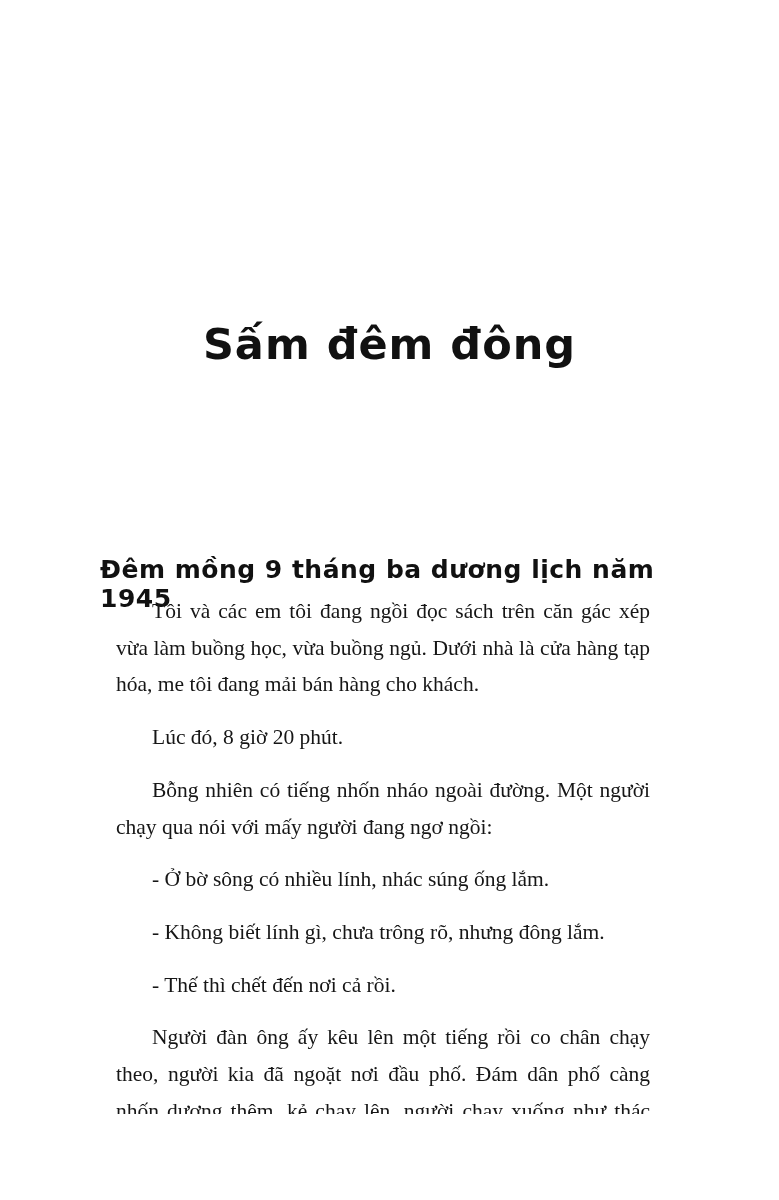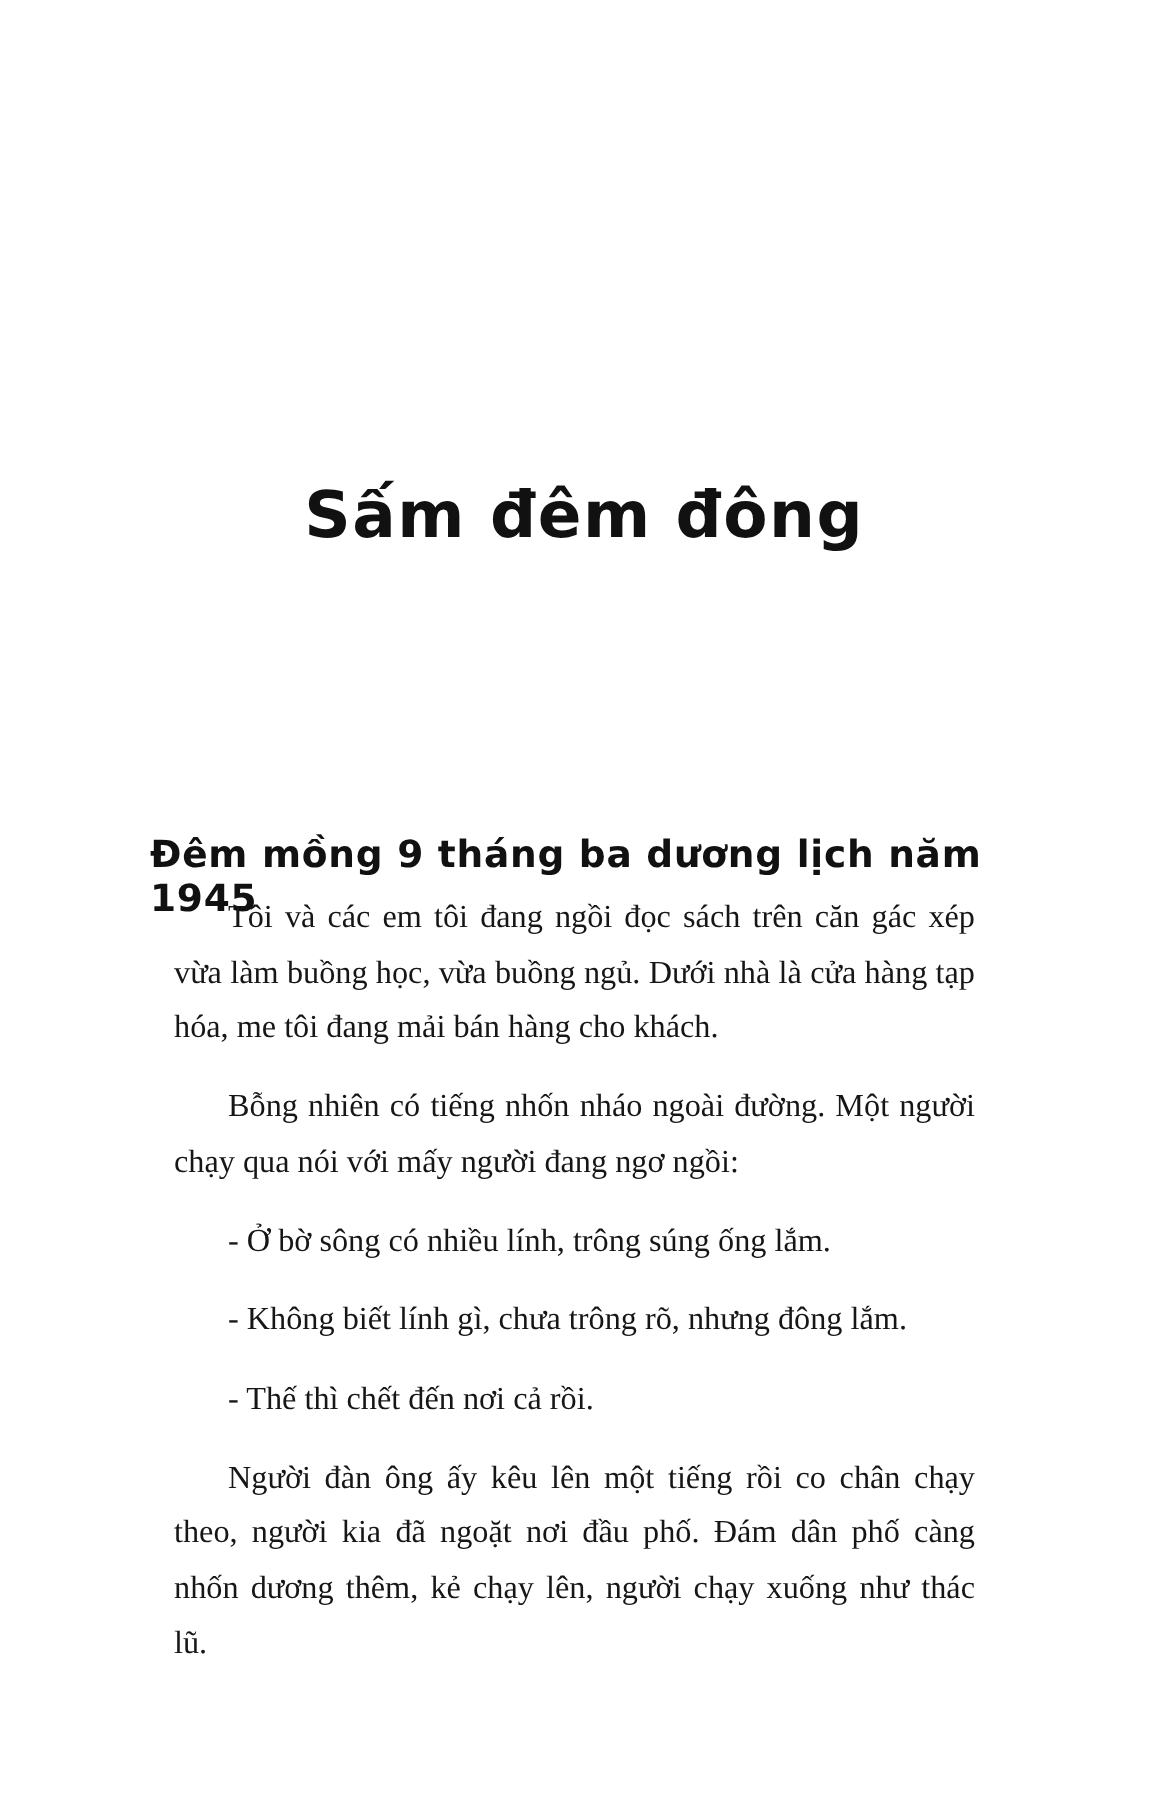--- a/index.html
+++ b/index.html
@@ -80,22 +80,23 @@
 <body>
 
 <div class="page">
 
   <h1 class="title">Sấm đêm đông</h1>
 
   <h2 class="section-heading">Đêm mồng 9 tháng ba dương lịch năm 1945</h2>
 
   <div class="body-text">
     <p>Tôi và các em tôi đang ngồi đọc sách trên căn gác xép vừa làm buồng học, vừa buồng ngủ. Dưới nhà là cửa hàng tạp hóa, me tôi đang mải bán hàng cho khách.</p>
+    <p>Lúc đó, 8 giờ 20 phút.</p>
     <p>Bỗng nhiên có tiếng nhốn nháo ngoài đường. Một người chạy qua nói với mấy người đang ngơ ngồi:</p>
-    <p>- Ở bờ sông có nhiều lính, trông súng ống lắm.</p>
+    <p>- Ở bờ sông có nhiều lính, nhác súng ống lắm.</p>
     <p>- Không biết lính gì, chưa trông rõ, nhưng đông lắm.</p>
     <p>- Thế thì chết đến nơi cả rồi.</p>
     <p>Người đàn ông ấy kêu lên một tiếng rồi co chân chạy theo, người kia đã ngoặt nơi đầu phố. Đám dân phố càng nhốn dương thêm, kẻ chạy lên, người chạy xuống như thác lũ.</p>
   </div>
 
   <div class="footer">
     <span class="page-number">860</span>
     <span class="separator">‹</span>
     <span class="author">Ngọc Giao</span>
   </div>

